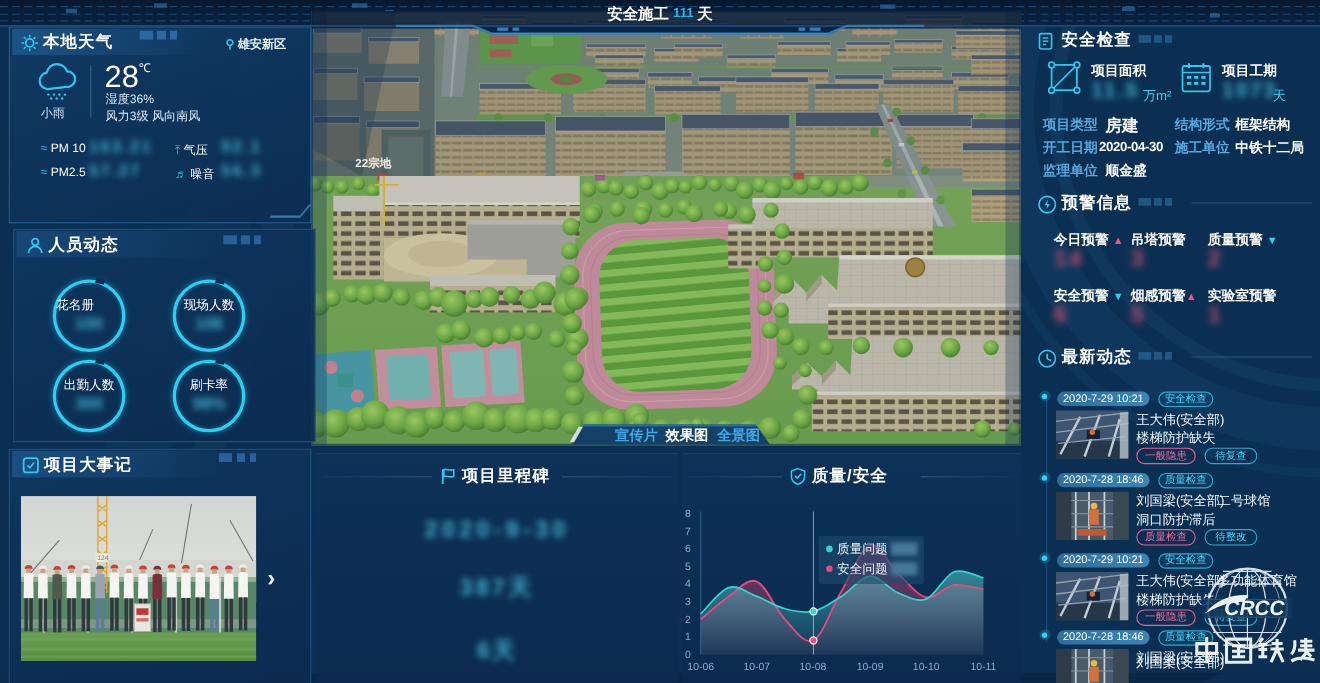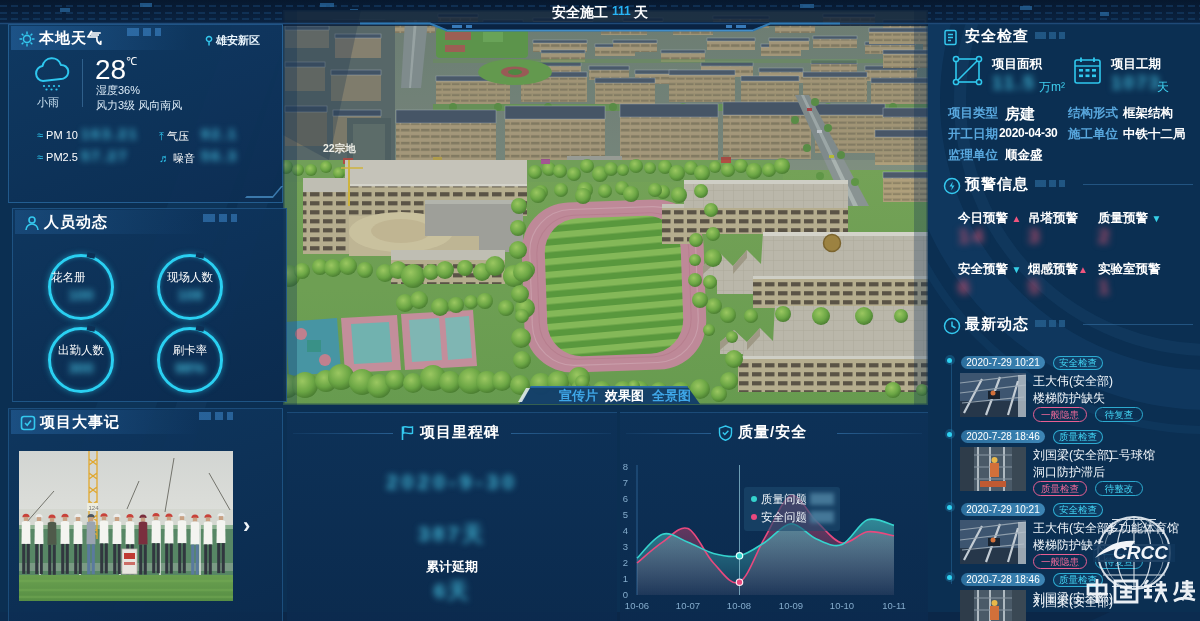--- a/index.html
+++ b/index.html
@@ -929,21 +929,20 @@
     </svg>
 
   <div class="abs panel-title" style="left:133px;top:10px;">项目里程碑</div>
 
 
   <div class="abs blur-cyan" style="left:0;top:57px;width:330px;text-align:center;font-size:21px;letter-spacing:4px;">2020-9-30</div>
 
 
   <div class="abs blur-cyan" style="left:0;top:107px;width:330px;text-align:center;font-size:21px;letter-spacing:3px;">387天</div>
 
-  <div class="abs" style="left:0;top:145px;width:330px;text-align:center;color:#fff;font-size:13px;font-weight:bold;">累计延期</div>
 
   <div class="abs blur-cyan" style="left:0;top:164px;width:330px;text-align:center;font-size:21px;letter-spacing:2px;">6天</div>
 </div>
 
 <div class="abs" style="left:620px;top:412px;width:308px;height:209px;z-index:2;background:linear-gradient(180deg,rgba(13,49,88,0.92),rgba(11,42,78,0.92));border-top:1px solid rgba(52,125,185,0.4);">
 
   <div class="abs" style="left:6px;top:20px;width:85px;height:1px;background:linear-gradient(90deg,rgba(60,130,190,0.1),rgba(60,130,190,0.55));"></div>
   <div class="abs" style="right:6px;top:20px;width:85px;height:1px;background:linear-gradient(270deg,rgba(60,130,190,0.1),rgba(60,130,190,0.55));"></div>
 
   <svg class="abs" style="left:98px;top:12px" width="15" height="16" viewBox="0 0 15 16">

